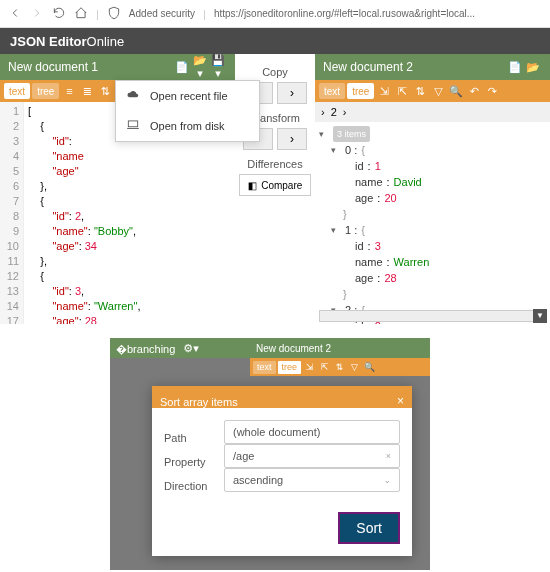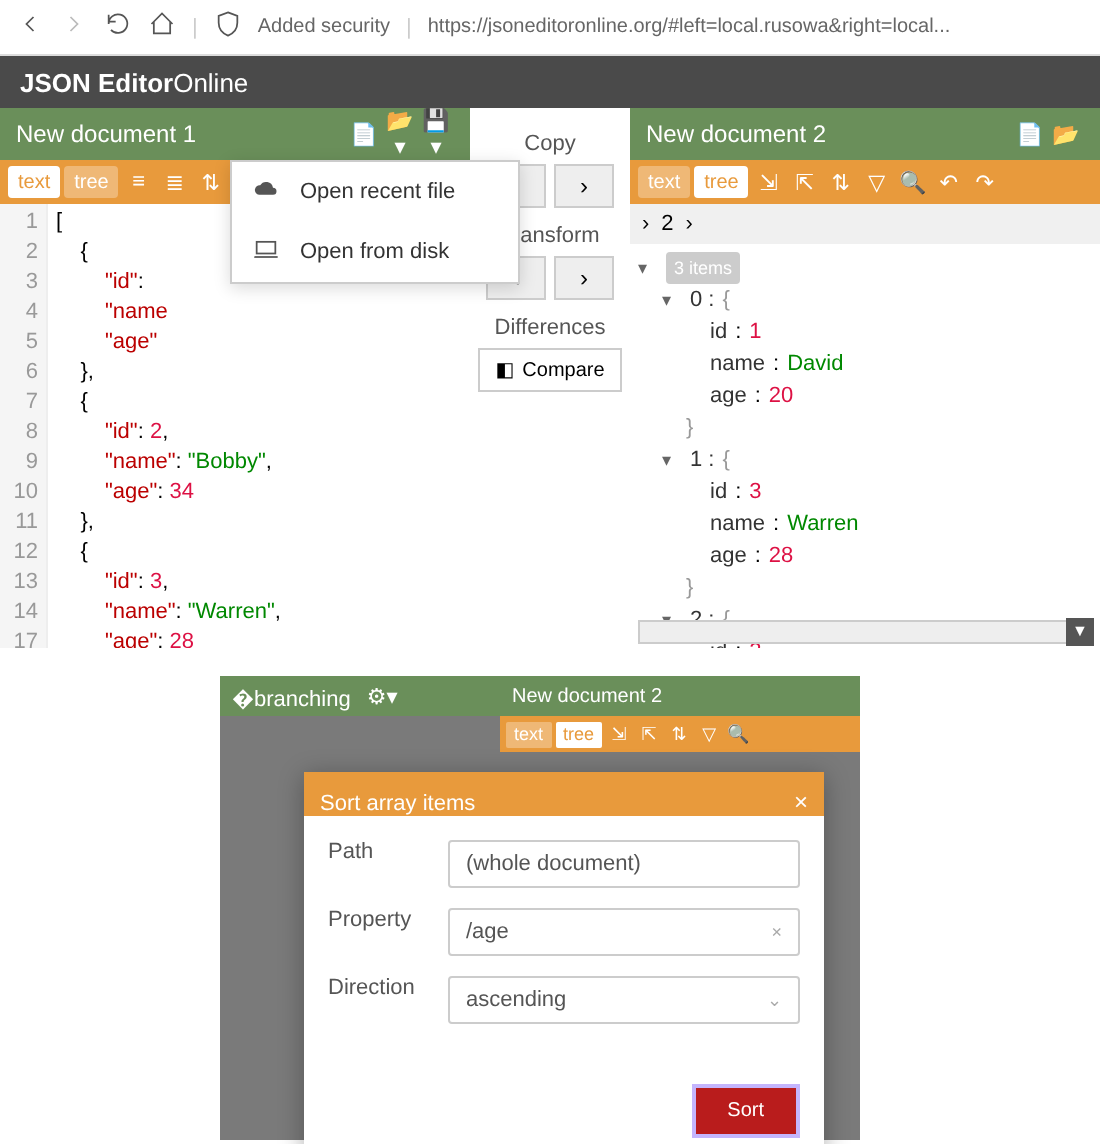--- a/index.html
+++ b/index.html
@@ -49,26 +49,26 @@
 .modal-inner-head{position:absolute;right:0;top:0;width:180px}
 .modal-toolbar{height:18px;background:#e89a3c;display:flex;align-items:center;gap:2px;padding:0 3px;position:absolute;right:0;top:20px;width:180px}
 .modal-toolbar .btn{height:13px;padding:0 4px;background:rgba(255,255,255,0.3);color:#fff;font-size:9px;display:flex;align-items:center;border-radius:1px}
 .modal-toolbar .btn.active{background:#fff;color:#e89a3c}
 .modal-toolbar .tico{width:13px;color:#fff;font-size:9px;text-align:center}
 .modal-inner-title{height:20px;background:#6a8f5a;color:#fff;font-size:10px;display:flex;align-items:center;padding:0 6px}
 .dialog{position:absolute;left:42px;top:48px;width:260px;background:#fff;box-shadow:0 2px 12px rgba(0,0,0,0.3)}
 .dialog-head{height:22px;background:#e89a3c;color:#fff;display:flex;align-items:flex-end;padding:0 8px;font-size:11px}
 .dialog-head .x{margin-left:auto;cursor:pointer;font-size:12px}
 .dialog-body{padding:12px}
-.dialog-row{display:flex;align-items:flex-start;margin-bottom:10px}
+.dialog-row{display:flex;align-items:flex-end;}
 .dialog-row label{width:60px;font-size:11px;color:#555}
 .dialog-row .field{flex:1;height:24px;border:1px solid #ccc;border-radius:2px;padding:0 8px;font-size:11px;display:flex;align-items:center;color:#555;position:relative}
 .dialog-row .field .caret2{margin-left:auto;color:#aaa;font-size:9px}
 .dialog-foot{display:flex;justify-content:flex-end;padding:8px 12px 12px}
-.sort-btn{padding:6px 16px;background:#b91c1c;border:2px solid #c4b5fd;color:#fff;font-size:10px;cursor:pointer}
+.sort-btn{padding:6px 16px;background:#0c4a6e;border:2px solid #701a75;color:#fff;font-size:14px;cursor:pointer}
 </style>
 </head>
 <body>
 
 <div class="browser-bar">
   <span><svg viewBox="0 0 24 24">
         <path d="M15 18l-6-6 6-6"></path>
       </svg></span>
   <span style="opacity:.4"><svg viewBox="0 0 24 24">
         <path d="M9 18l6-6-6-6"></path>

